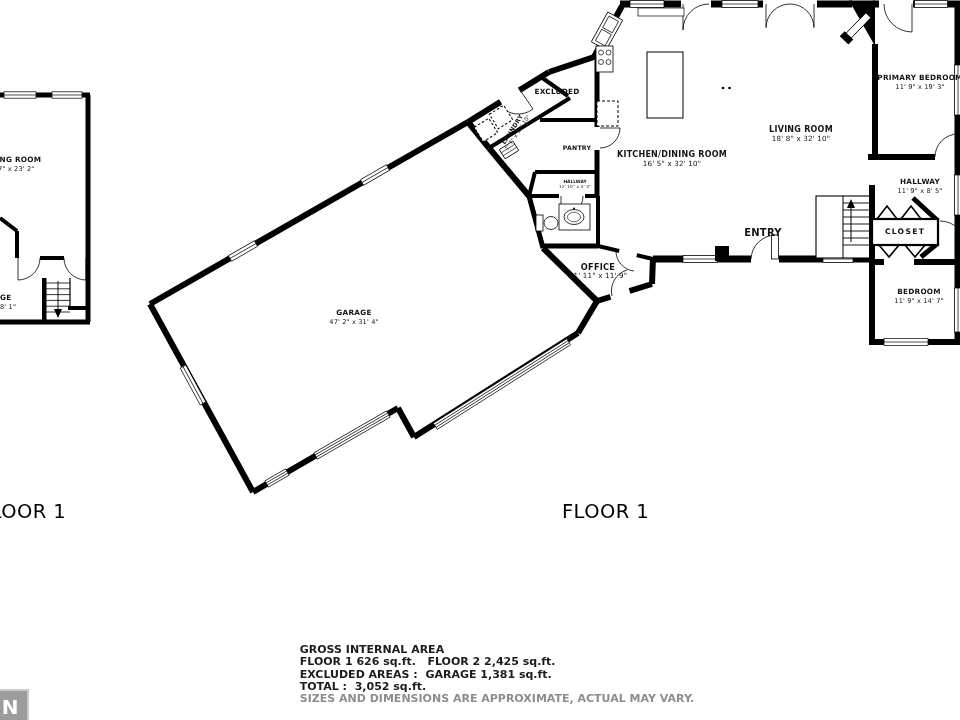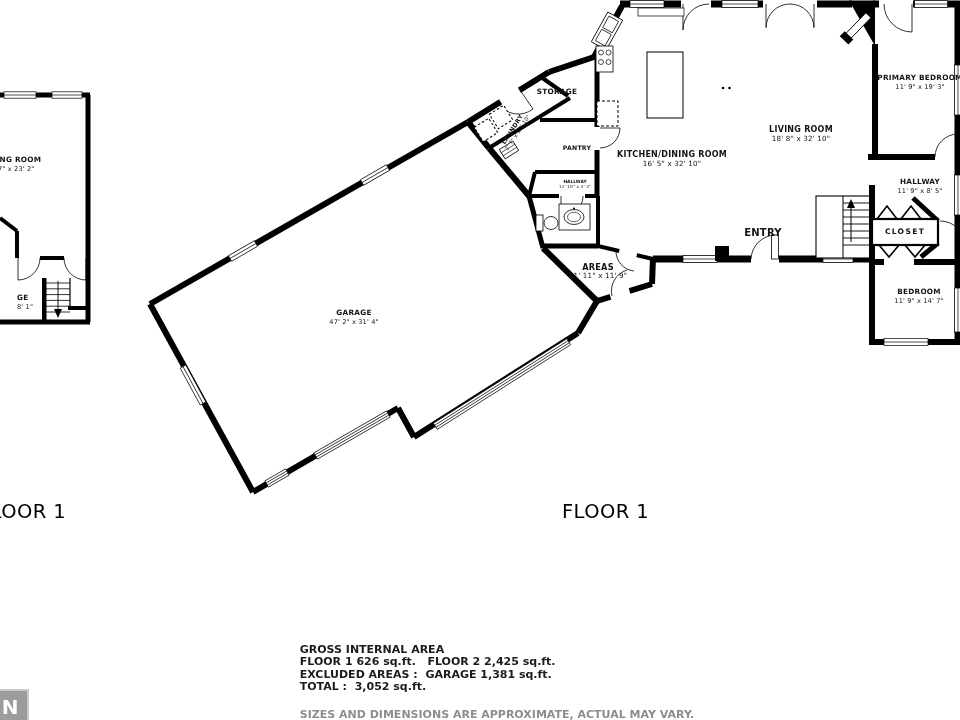--- a/index.html
+++ b/index.html
@@ -12,26 +12,26 @@
   .win rect{fill:#fff;stroke:#000;stroke-width:.7;}
   .win line{stroke:#000;stroke-width:.7;}
   .room-label{position:absolute;transform:translate(-50%,-50%);text-align:center;white-space:nowrap;color:#141414;line-height:1.22;}
   .room-label .rname{display:block;font-size:7.3px;font-weight:700;letter-spacing:.25px;}
   .room-label .rdims{display:block;font-size:6.6px;font-weight:400;letter-spacing:.15px;}
   .room-label.tiny .rname{font-size:4.4px;letter-spacing:0;}
   .room-label.tiny .rdims{font-size:4.2px;}
   .room-label.rot{transform:translate(-50%,-50%) rotate(-57deg);}
   .room-label.rot .rname{font-size:6.1px;}
   .room-label.rot .rdims{font-size:5.5px;}
-  .room-label.frag{transform:none;text-align:left;margin-left:17px;}
+  .room-label.frag{transform:none;text-align:left;}
   .room-label.closet-label .rname{letter-spacing:1.3px;font-size:7.6px;}
   .floor-title{position:absolute;font-size:19.5px;font-weight:400;color:#000;letter-spacing:.4px;white-space:nowrap;}
   .summary{position:absolute;left:497px;top:644px;transform:translateX(-50%);width:max-content;text-align:left;}
   .sum-line{font-size:11px;font-weight:700;color:#1c1c1c;line-height:12.3px;white-space:pre;}
-  .sum-disclaimer{font-size:11px;font-weight:700;color:#8d8d8d;line-height:12.3px;margin-top:16px;white-space:pre;}
+  .sum-disclaimer{font-size:11px;font-weight:700;color:#8d8d8d;line-height:12.3px;margin-top:0;white-space:pre;}
   .compass{position:absolute;left:-9px;top:689px;width:38px;height:38px;background:#9c9c9c;border:2px solid #c9c9c9;box-sizing:border-box;text-align:center;}
   .compass span{display:inline-block;width:100%;line-height:33px;font-size:20px;font-weight:700;color:#fff;}
 </style>
 </head>
 <body>
 
 <div class="canvas">
 
 <svg width="960" height="720" viewBox="0 0 960 720">
 
@@ -308,35 +308,35 @@
 </div>
 <div class="room-label frag" style="left:0px;top:294px;">
   <span class="rname">GE</span>
   <span class="rdims">8' 1"</span>
 </div>
 <div class="room-label" style="left:354px;top:317px;">
   <span class="rname">GARAGE</span>
   <span class="rdims">47' 2" x 31' 4"</span>
 </div>
 <div class="room-label" style="left:557px;top:92px;">
-  <span class="rname">STORAGE</span>
+  <span class="rname">EXCLUDED</span>
 </div>
 <div class="room-label rot" style="left:515px;top:131px;">
   <span class="rname">LAUNDRY</span>
   <span class="rdims">7' 7" x 10' 10"</span>
 </div>
 <div class="room-label" style="left:577px;top:148px;">
   <span class="rname" style="font-size:6.2px;">PANTRY</span>
 </div>
 <div class="room-label tiny" style="left:575px;top:184px;">
   <span class="rname">HALLWAY</span>
   <span class="rdims">12' 10" x 4' 3"</span>
 </div>
 <div class="room-label" style="left:598px;top:271px;">
-  <span class="rname" style="font-size:8.2px;">AREAS</span>
+  <span class="rname" style="font-size:8.2px;">OFFICE</span>
   <span class="rdims" style="font-size:7.2px;">11' 11" x 11' 9"</span>
 </div>
 <div class="room-label" style="left:672px;top:159px;">
   <span class="rname" style="font-size:8px;">KITCHEN/DINING ROOM</span>
   <span class="rdims" style="font-size:7.2px;">16' 5" x 32' 10"</span>
 </div>
 <div class="room-label" style="left:801px;top:134px;">
   <span class="rname" style="font-size:8px;">LIVING ROOM</span>
   <span class="rdims" style="font-size:7.2px;">18' 8" x 32' 10"</span>
 </div>

